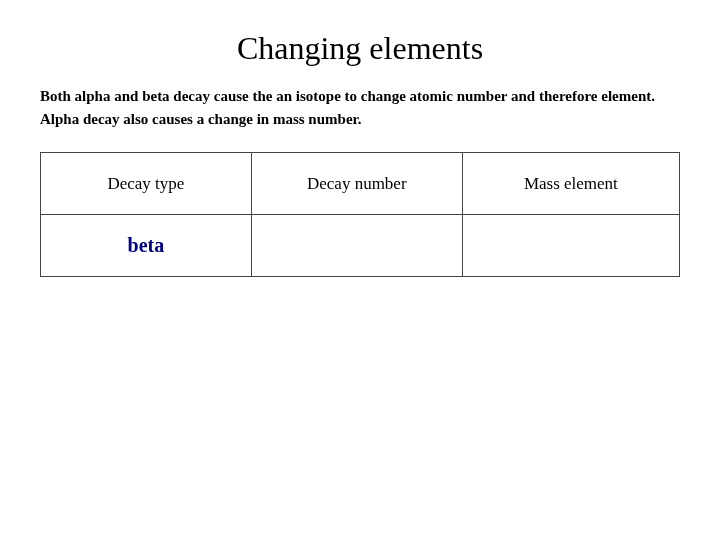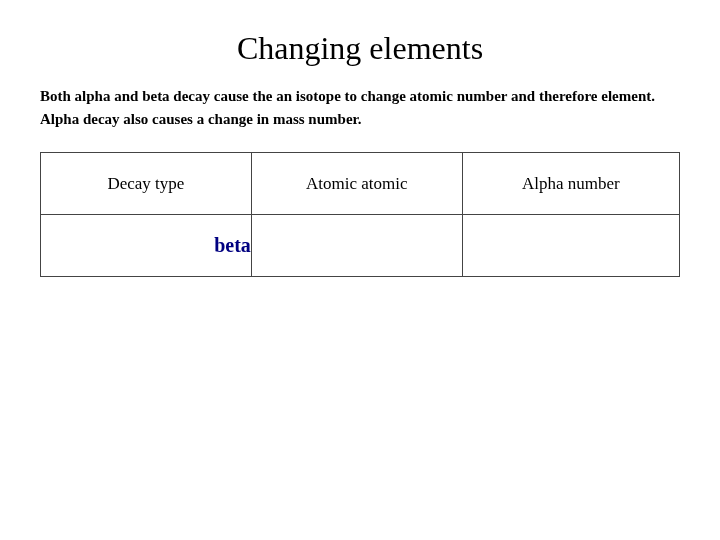--- a/index.html
+++ b/index.html
@@ -72,21 +72,20 @@
       font-size: 20px;
       font-weight: bold;
     }
 
     .decay-alpha {
       color: #cc0000;
     }
 
     .decay-beta {
       color: #000080;
-      text-align: right;
     }
 
     .decay-gamma {
       color: #006600;
     }
 
     .col-decay { width: 33%; }
     .col-atomic { width: 33%; }
     .col-mass { width: 34%; }
   </style>
@@ -97,22 +96,22 @@
 
   <h1 class="title">Changing elements</h1>
 
   <p class="intro-text">Both alpha and beta decay cause the an isotope to change atomic number and therefore element. Alpha decay also causes a change in mass number.</p>
 
   <div class="table-wrapper">
     <table>
       <thead>
         <tr>
           <th class="col-decay">Decay type</th>
-          <th class="col-atomic">Atomic atomic</th>
-          <th class="col-mass">Alpha number</th>
+          <th class="col-atomic">Decay number</th>
+          <th class="col-mass">Mass element</th>
         </tr>
       </thead>
       <tbody>
         <tr>
           <td class="decay-beta">beta</td>
           <td></td>
           <td></td>
         </tr>
       </tbody>
     </table>

